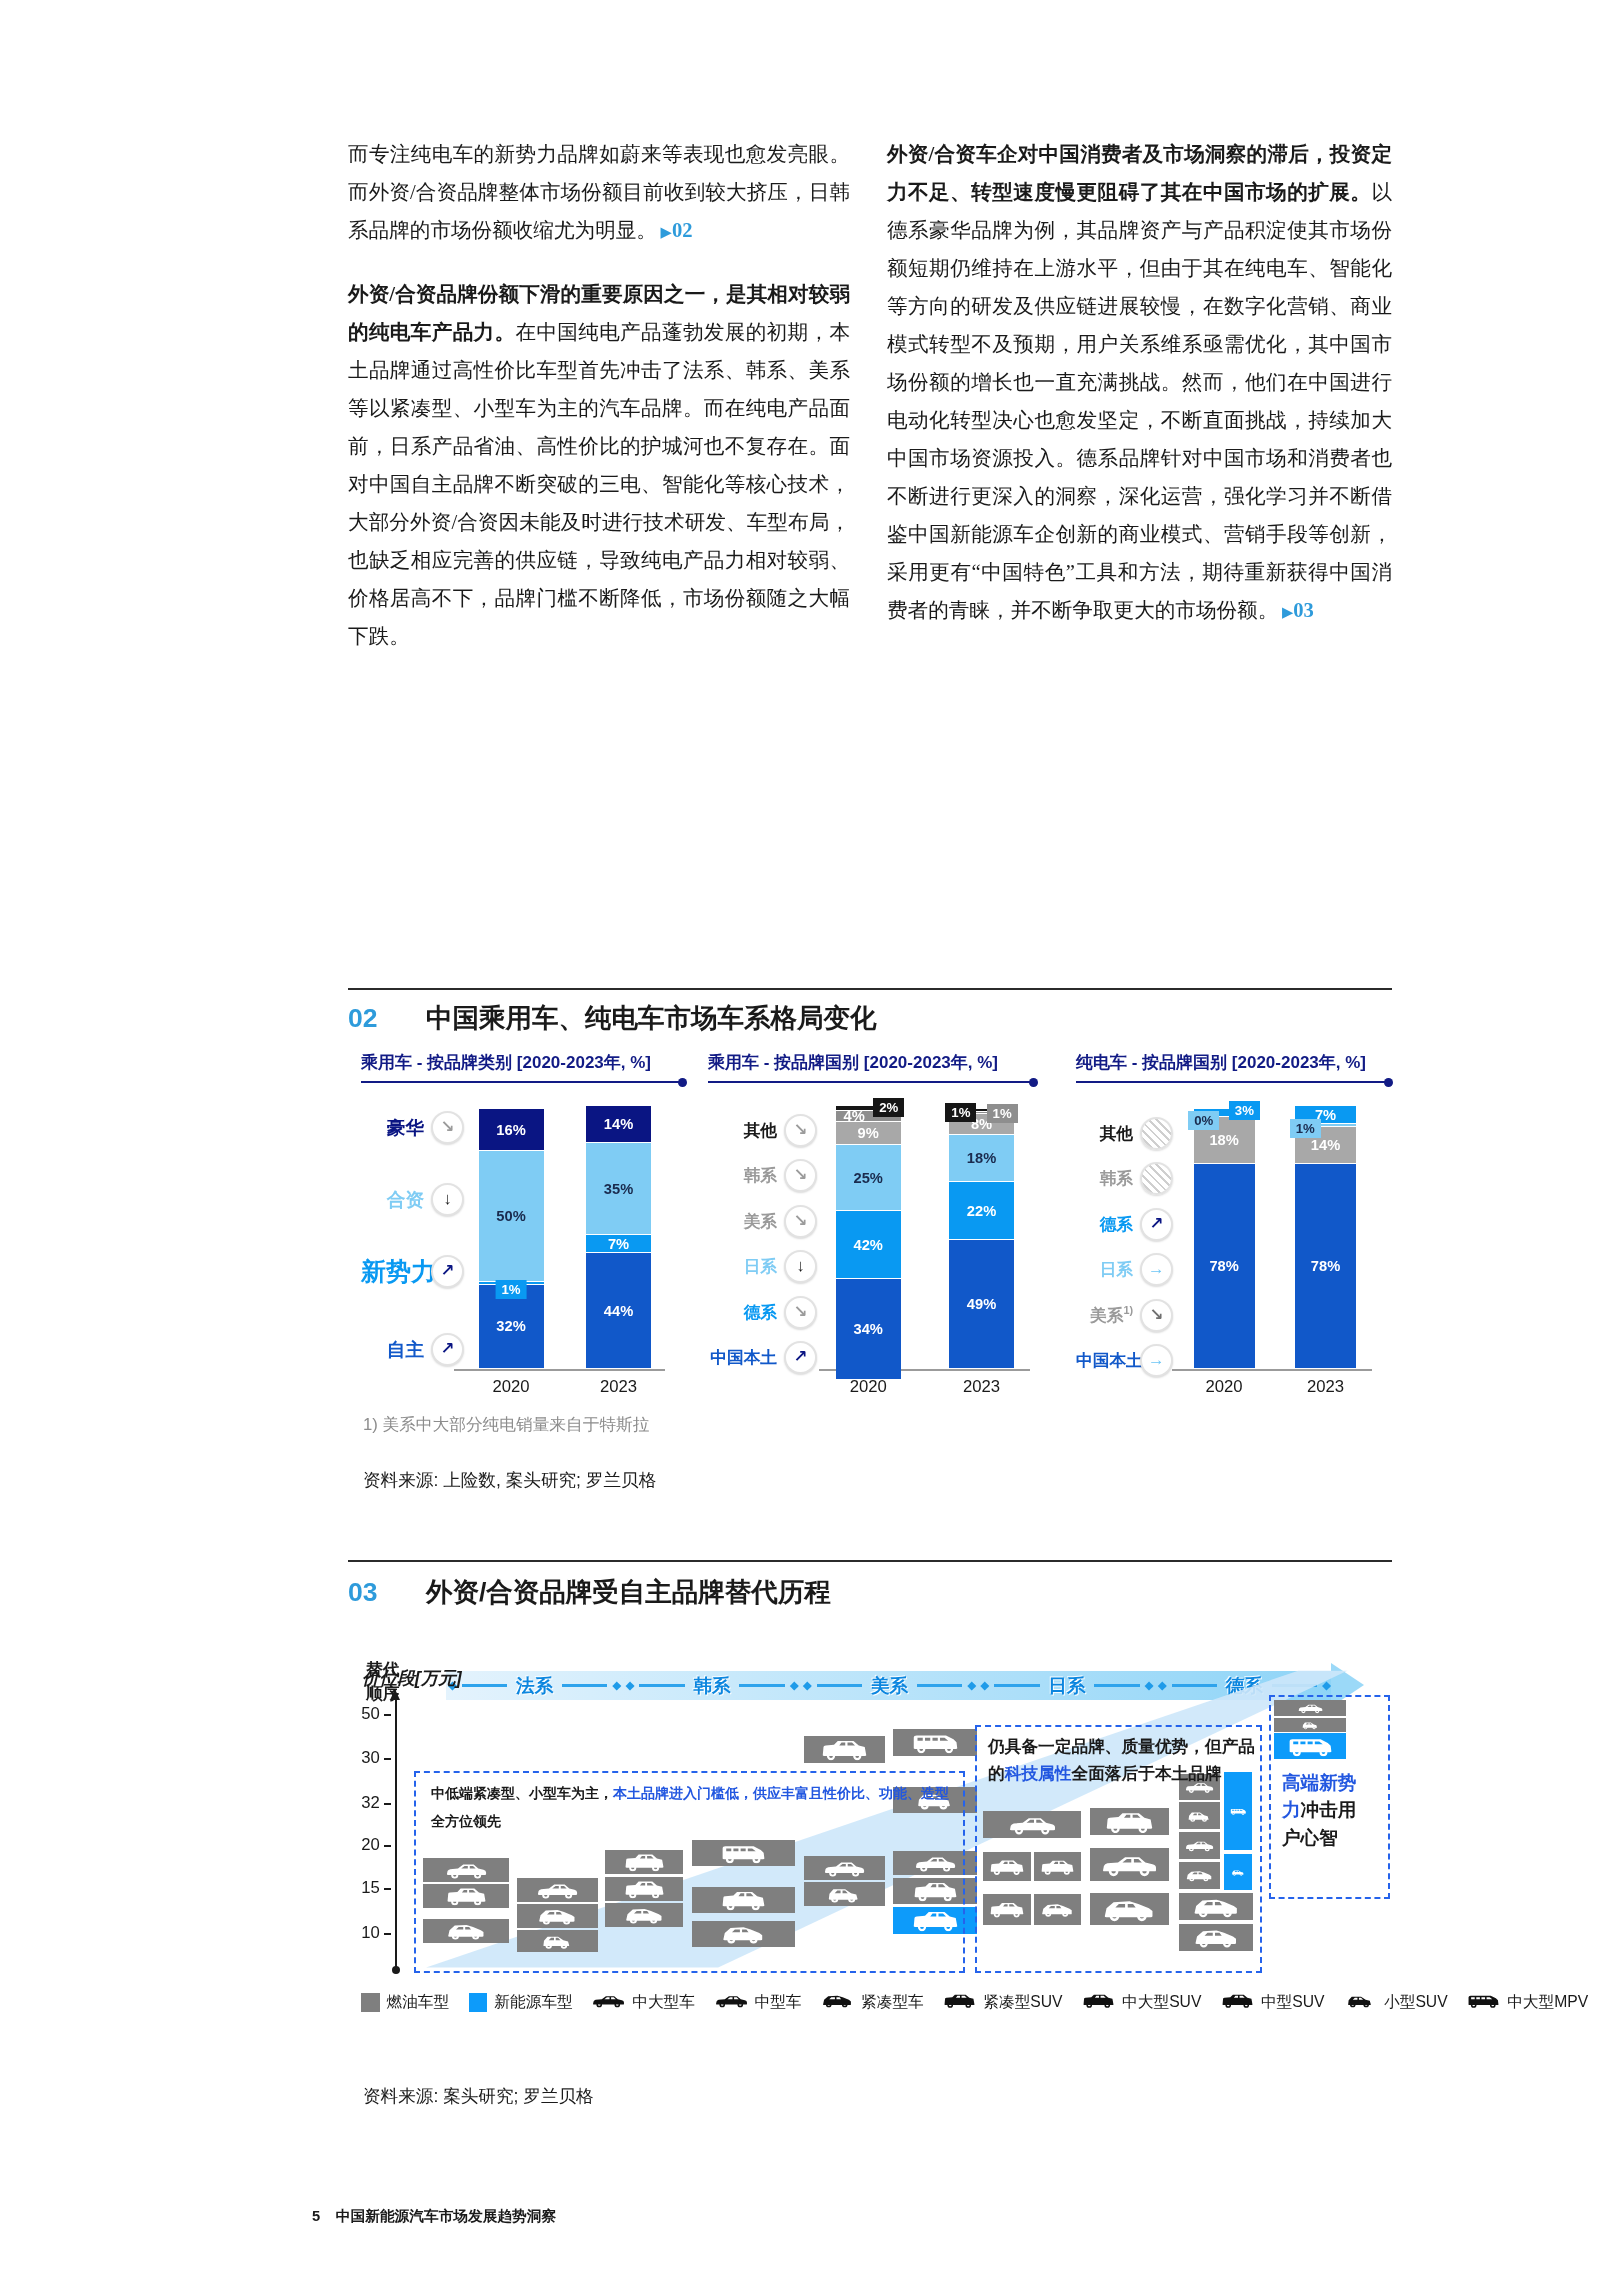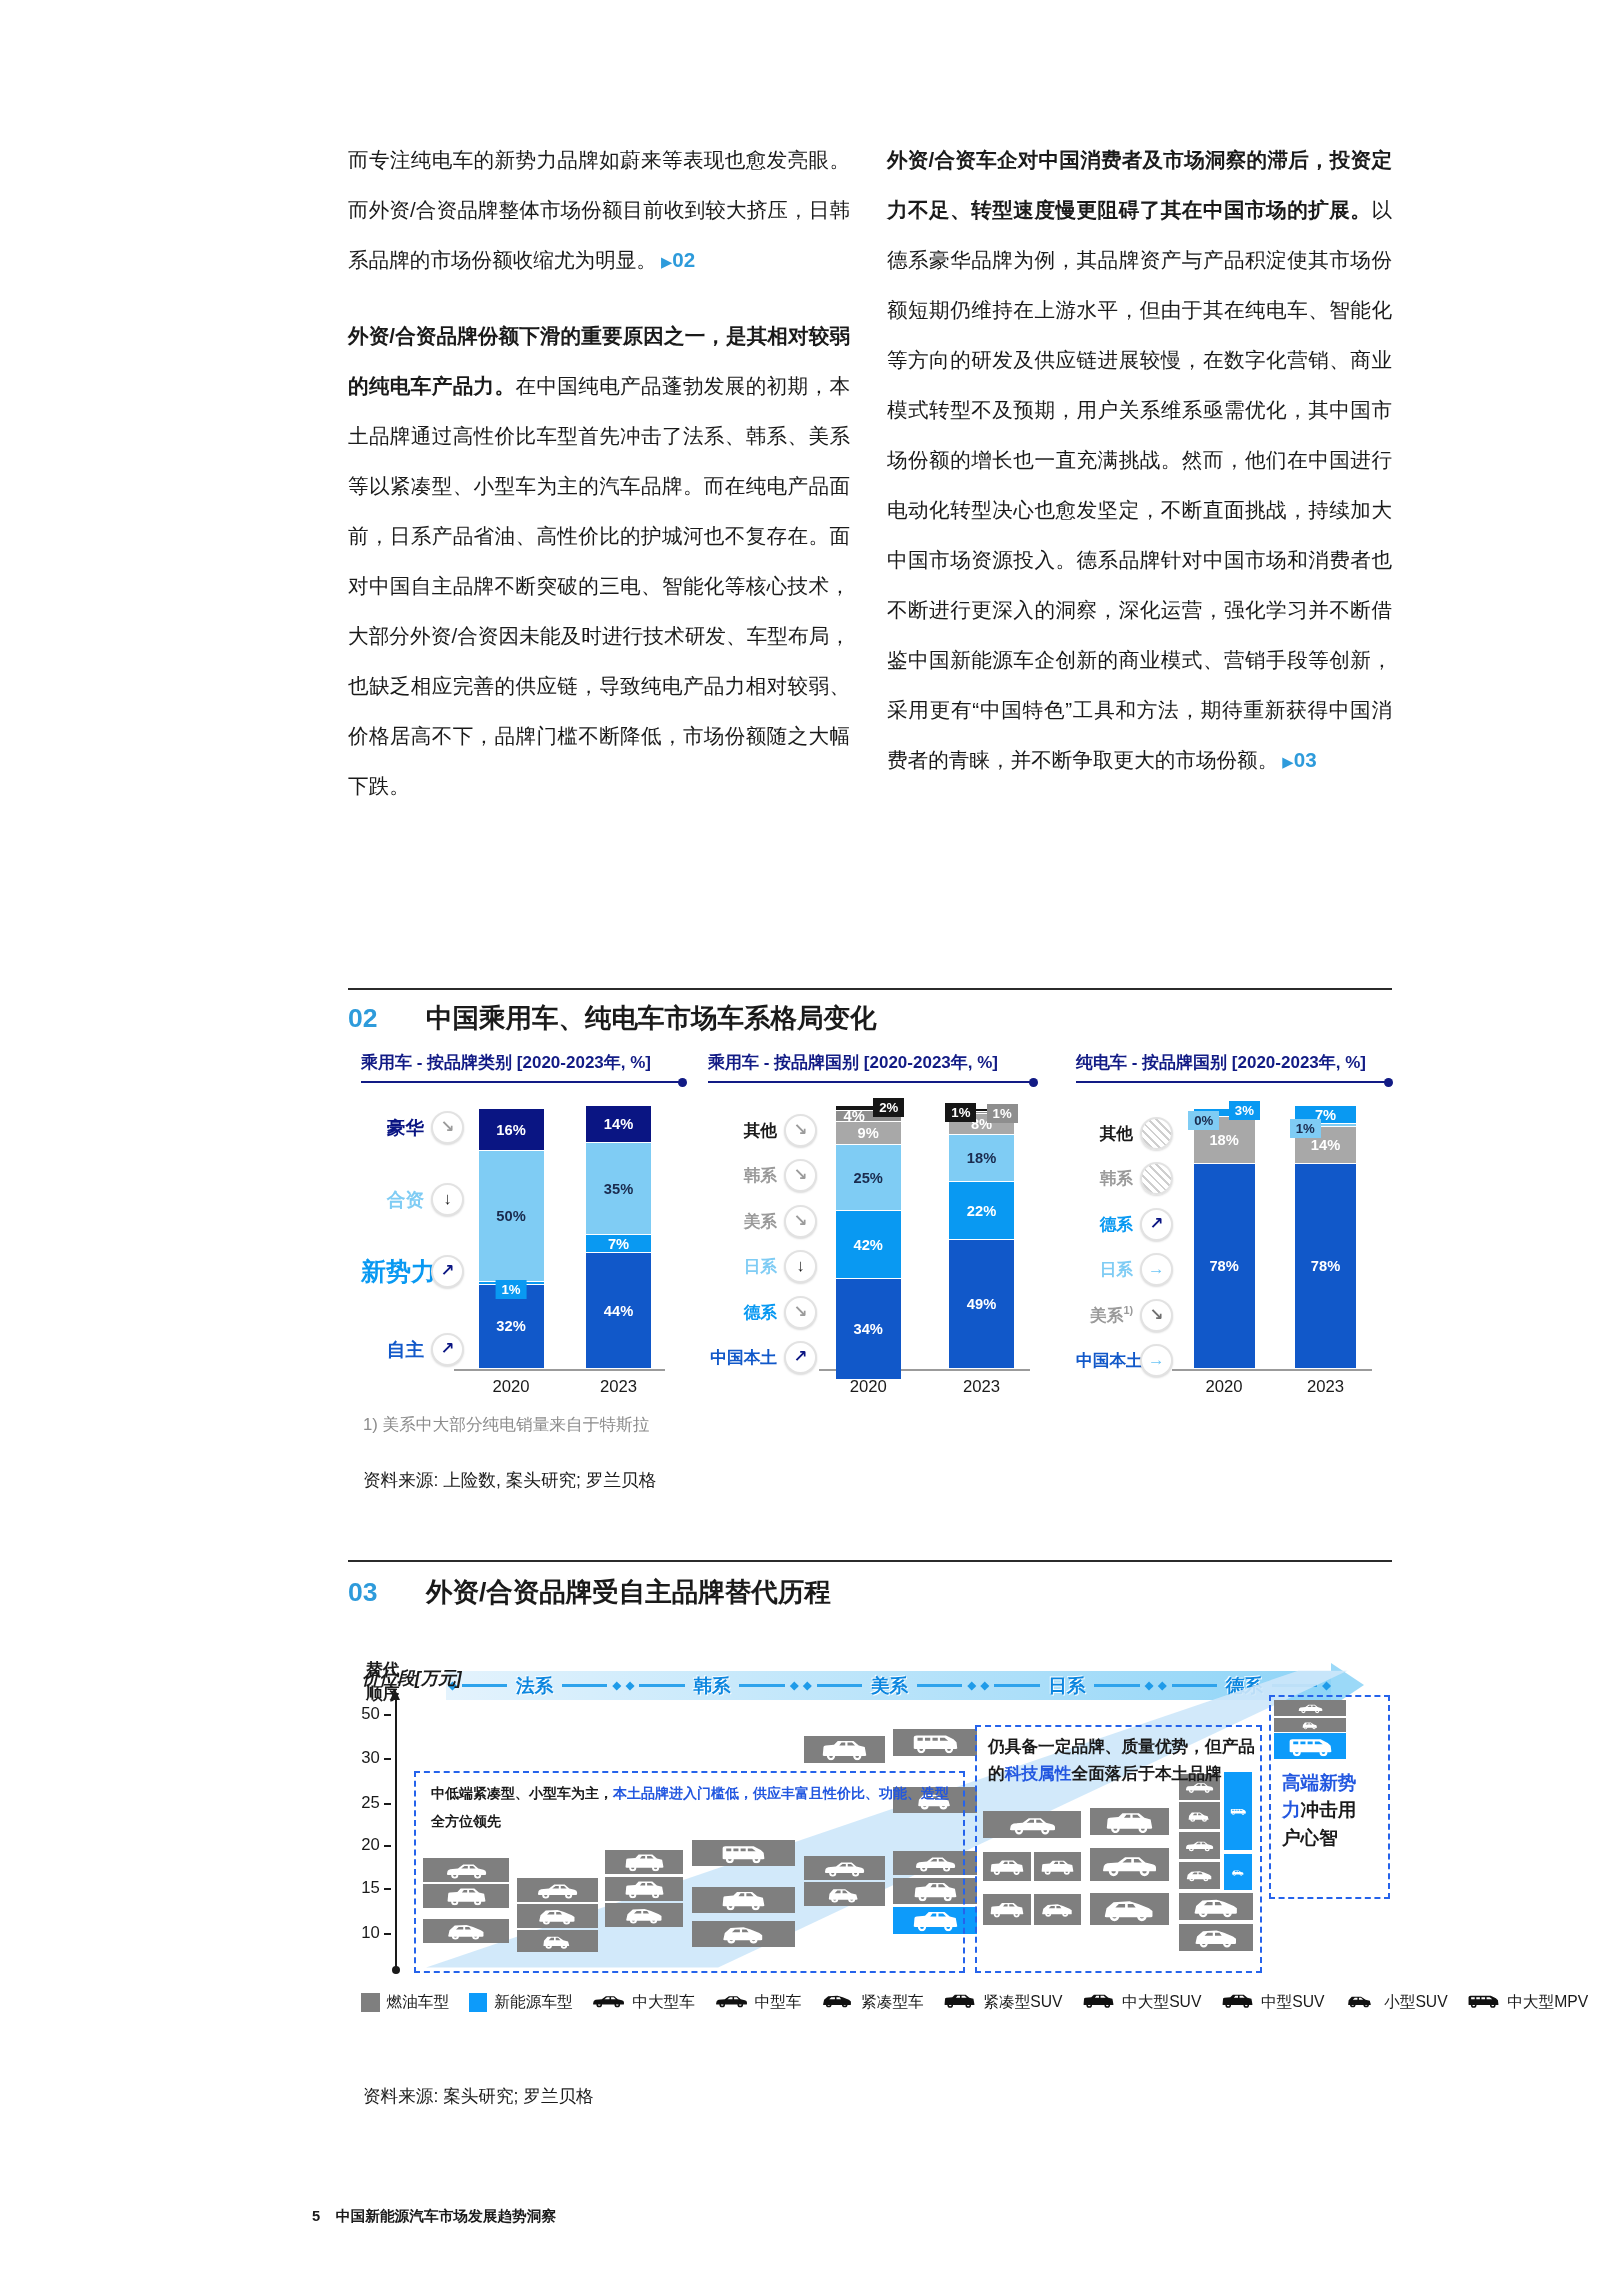--- a/index.html
+++ b/index.html
@@ -1,20 +1,20 @@
 <!DOCTYPE html>
 <html><head>
 <meta charset="utf-8">
 <style>
   html,body{margin:0;padding:0;background:#ffffff;}
   body{font-family:"Liberation Sans","DejaVu Sans",sans-serif;color:#1a1a1a;}
   #page{position:relative;width:1621px;height:2293px;background:#fff;overflow:hidden;}
 
   
-  .col{position:absolute;top:135px;font-size:20.6px;line-height:50px;text-align:justify;color:#1a1a1a;}
+  .col{position:absolute;top:135px;font-size:20.6px;line-height:38px;text-align:justify;color:#1a1a1a;font-family:Liberation Serif, serif;}
   .col p{margin:0 0 23.5px 0;}
   .rt-b{font-weight:bold;}
   .rt-ref{color:#2e9bdb;font-weight:bold;}
   .rt-ref-arrow{color:#2e9bdb;font-size:14.7px;}
 
   
   .rule{position:absolute;height:2px;background:#2b2b2b;width:1044px;left:348px;}
   .sec-head{position:absolute;left:348px;display:flex;align-items:baseline;}
   .sec-num{color:#2e9bdb;font-size:26.5px;font-weight:bold;width:78px;}
   .sec-title{color:#1a1a1a;font-size:26.5px;font-weight:bold;}
@@ -358,21 +358,21 @@
 
   <div id="plot03">
     <div class="swoosh"></div>
     <div class="axis-label">价位段[万元]</div>
     <div class="yaxis-arrow"></div>
     <div class="yaxis-line"></div>
     <div class="yaxis-dot"></div>
     <div>
         <div class="ytick" style="left: 13.7px; top: 48px;">50</div>
         <div class="ytick" style="left: 13.7px; top: 92px;">30</div>
-        <div class="ytick" style="left: 13.7px; top: 137px;">25</div>
+        <div class="ytick" style="left: 13.7px; top: 137px;">32</div>
         <div class="ytick" style="left: 13.7px; top: 179px;">20</div>
         <div class="ytick" style="left: 13.7px; top: 222px;">15</div>
         <div class="ytick" style="left: 13.7px; top: 267px;">10</div>
       </div>
 
     <div class="dbox" style="left:81px;top:115px;width:551px;height:202px;"></div>
     <div class="dbox" style="left:642px;top:69px;width:287px;height:248px;"></div>
     <div class="dbox" style="left:936px;top:39px;width:121px;height:204px;"></div>
 
     <div class="dbox-text" style="left:98px;top:123px;width:527px;font-size:14px;line-height:28px;"><span class="rt-dark">中低端紧凑型、小型车为主，</span><span class="rt-blue">本土品牌进入门槛低，供应丰富且性价比、功能、造型</span><span class="rt-dark">全方位领先</span></div>

